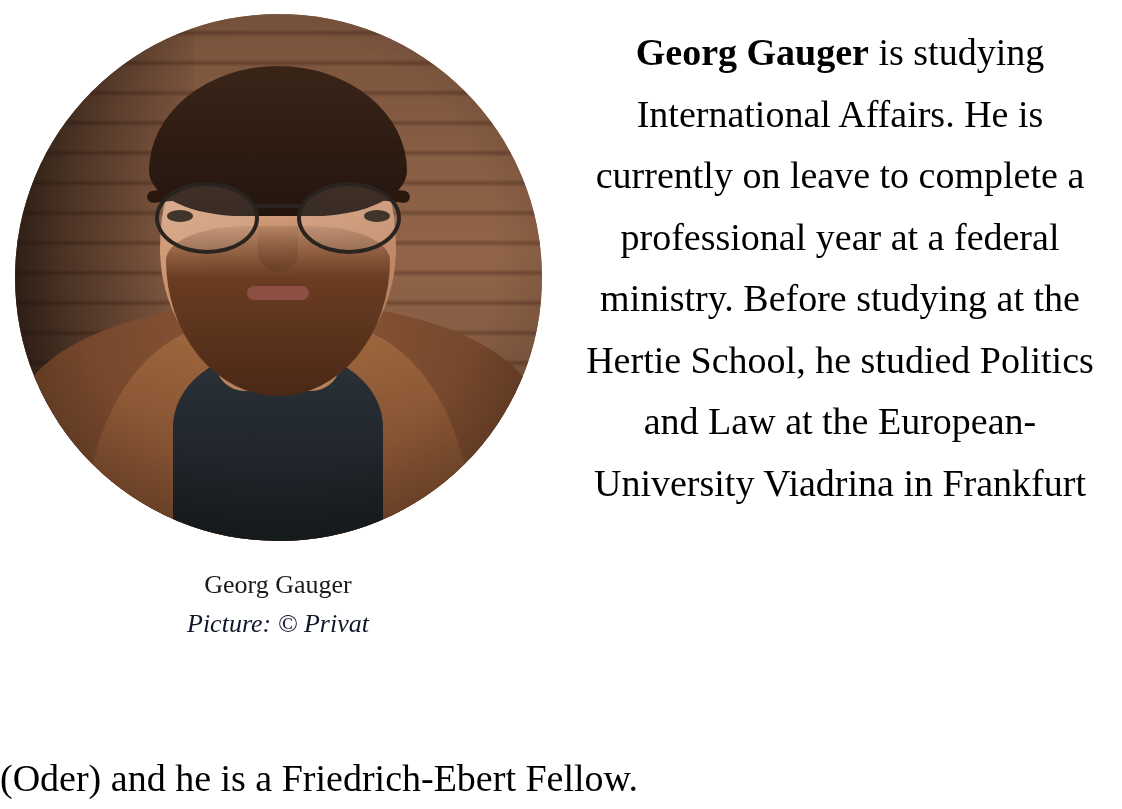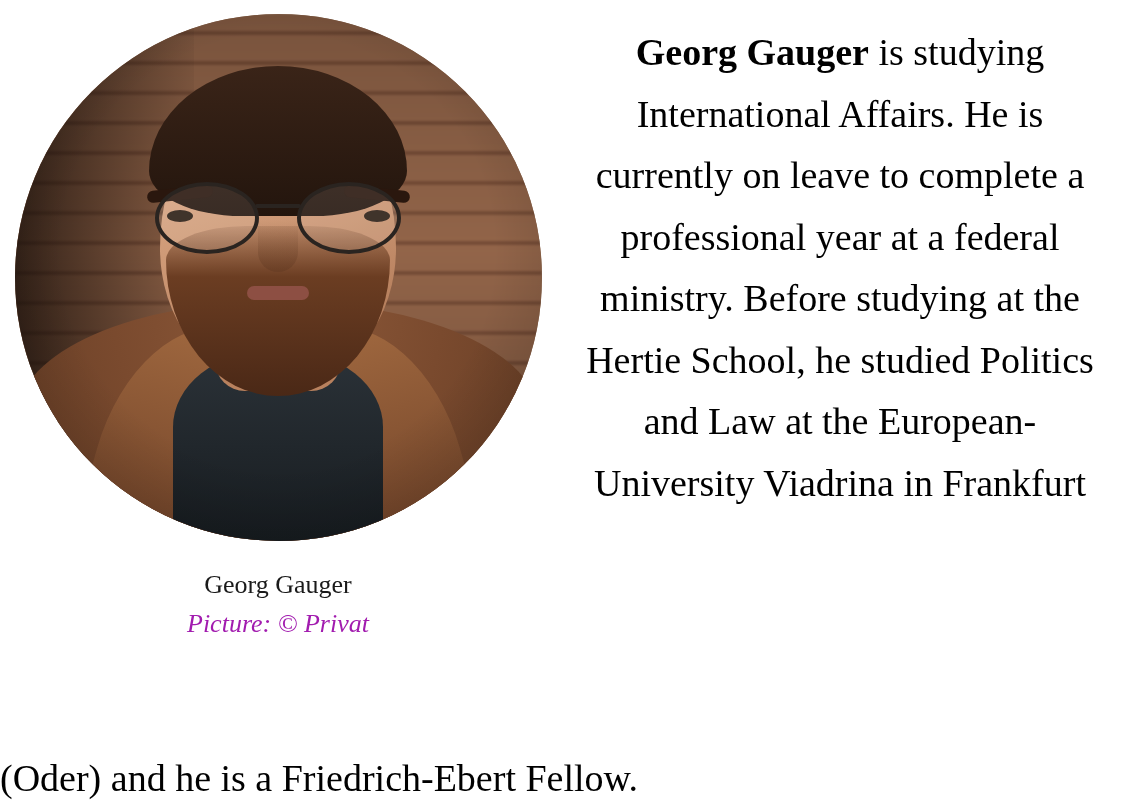--- a/index.html
+++ b/index.html
@@ -219,21 +219,21 @@
     text-align: center;
     line-height: 1.35;
   }
   .caption-name {
     font-size: 26px;
     color: #1a1a1a;
   }
   .caption-credit {
     font-size: 26px;
     font-style: italic;
-    color: #a21caf;
+    color: #0f172a;
     margin-top: 4px;
   }
 
   .body-col {
     flex: 1 1 auto;
     padding-left: 10px;
     padding-right: 8px;
     padding-top: 14px;
   }
   .body-text {

